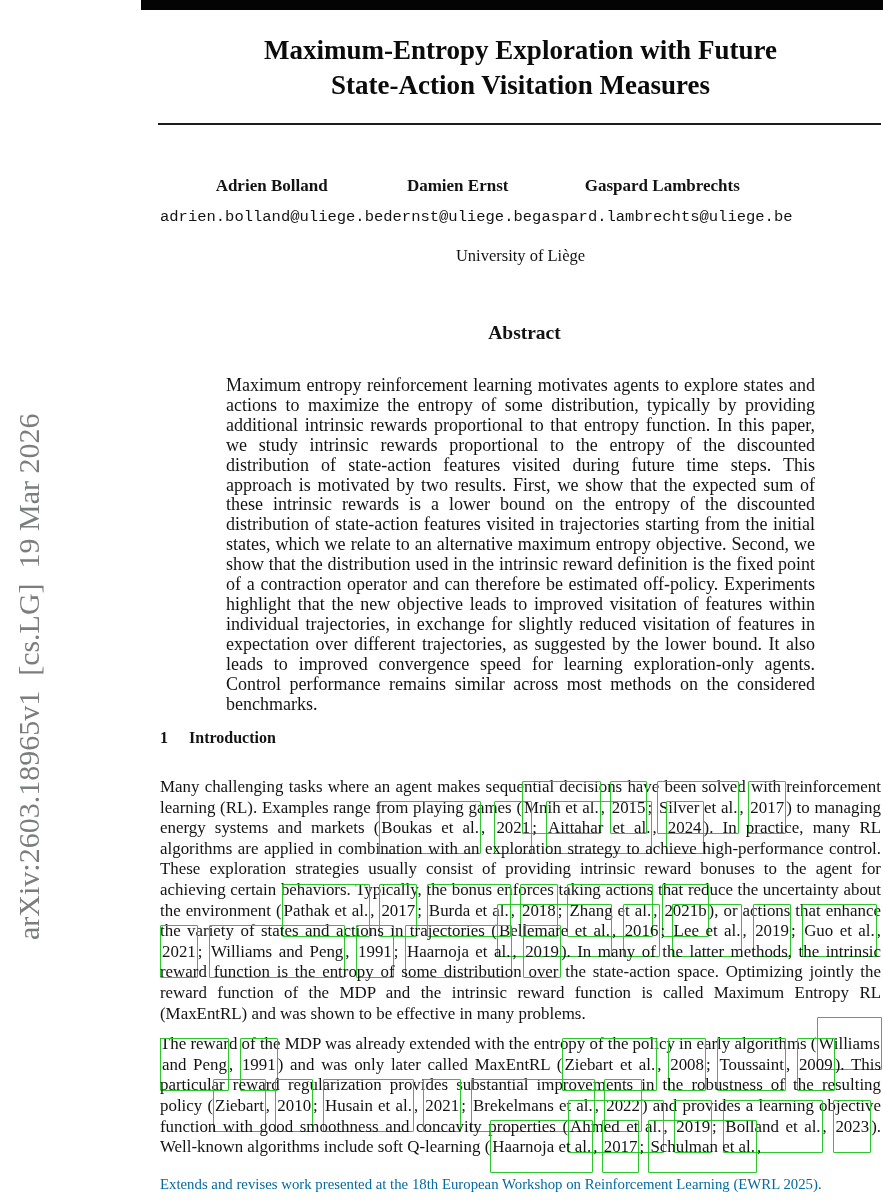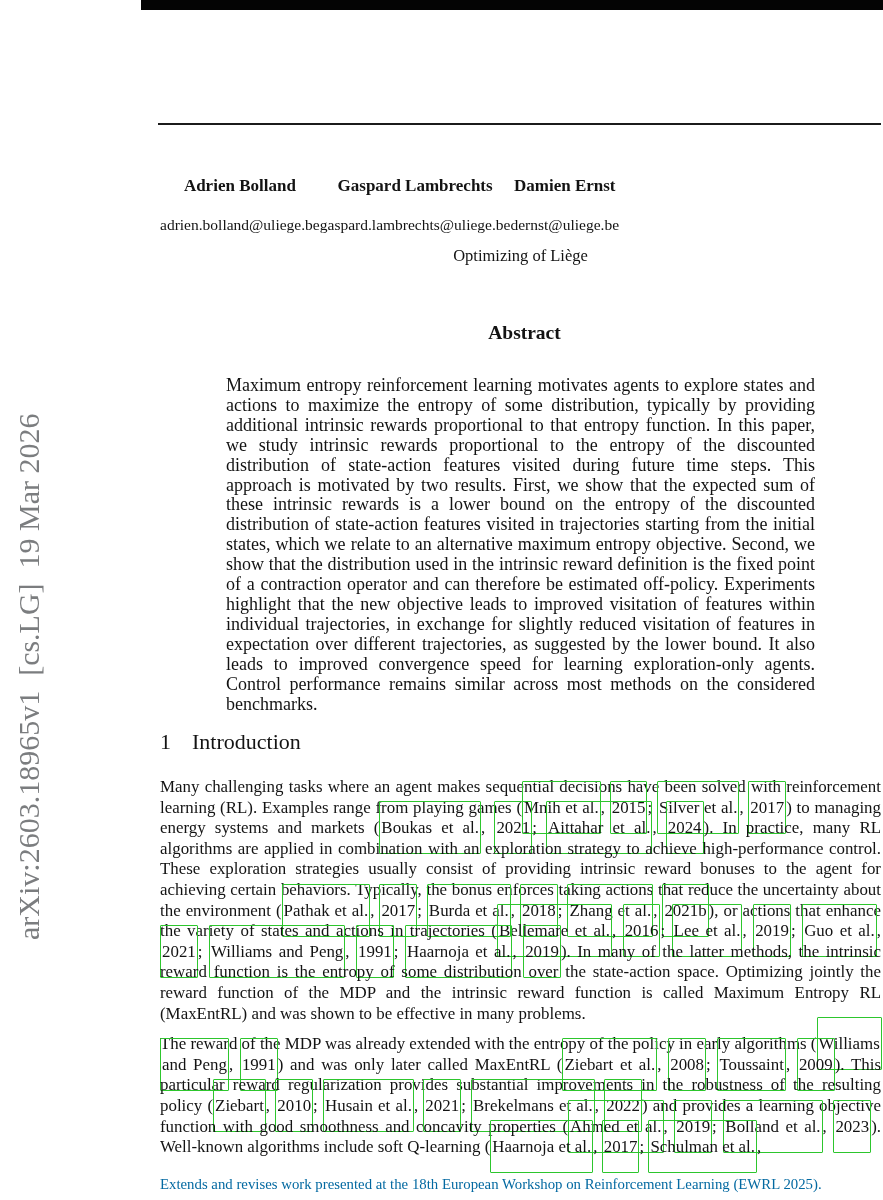--- a/index.html
+++ b/index.html
@@ -60,23 +60,23 @@
   .authors {
     position: absolute;
     top: 176px; left: 0;
     width: 100%;
     display: flex;
     justify-content: flex-start;
   }
   .author { text-align: center; }
   .author-name { font-weight: bold; font-size: 17px; }
   .author-email {
-    font-family: Liberation Serif, serif;
+    font-family: Liberation Mono, monospace;
     font-size: 15.5px;
-    margin-top: 20px;
+    margin-top: 12px;
     white-space: nowrap;
   }
   .affiliation {
     position: absolute;
     top: 246px; left: 0;
     width: 100%;
     text-align: center;
     font-size: 16.5px;
   }
   .abstract-heading {
@@ -93,22 +93,22 @@
     top: 376px; left: 66px;
     width: 589px;
     text-align: justify;
     font-size: 18px;
     line-height: 19.9px;
   }
   .section-heading {
     position: absolute;
     top: 729px; left: 0;
     margin: 0;
-    font-size: 22px;
-    font-weight: normal;
+    font-size: 16px;
+    font-weight: bold;
   }
   .section-heading .sec-num { display: inline-block; margin-right: 21px; }
   .body-text {
     position: absolute;
     top: 777px; left: 0;
     width: 721px;
   }
   .body-text p {
     margin: 0 0 10px 0;
     text-align: justify;
@@ -137,39 +137,43 @@
 <div class="page">
 
   <div class="top-bar"></div>
 
   <div class="watermark">
     <span>arXiv:2603.18965v1  [cs.LG]  19 Mar 2026</span>
   </div>
 
   <main class="content">
 
+    <h1 class="title">
+      <span>Maximum-Entropy Exploration with Future</span><br>
+      <span>State-Action Visitation Measures</span>
+    </h1>
 
     <hr class="title-rule">
 
     <div class="authors">
       <div class="author">
         <div class="author-name">Adrien Bolland</div>
         <div class="author-email">adrien.bolland@uliege.be</div>
       </div>
       <div class="author">
+        <div class="author-name">Damien Ernst</div>
+        <div class="author-email">dernst@uliege.be</div>
+      </div>
+      <div class="author">
         <div class="author-name">Gaspard Lambrechts</div>
         <div class="author-email">gaspard.lambrechts@uliege.be</div>
       </div>
-      <div class="author">
-        <div class="author-name">Damien Ernst</div>
-        <div class="author-email">dernst@uliege.be</div>
-      </div>
     </div>
 
-    <div class="affiliation">Optimizing of Liège</div>
+    <div class="affiliation">University of Liège</div>
 
     <h2 class="abstract-heading">Abstract</h2>
 
     <div class="abstract-text">Maximum entropy reinforcement learning motivates agents to explore states and actions to maximize the entropy of some distribution, typically by providing additional intrinsic rewards proportional to that entropy function. In this paper, we study intrinsic rewards proportional to the entropy of the discounted distribution of state-action features visited during future time steps. This approach is motivated by two results. First, we show that the expected sum of these intrinsic rewards is a lower bound on the entropy of the discounted distribution of state-action features visited in trajectories starting from the initial states, which we relate to an alternative maximum entropy objective. Second, we show that the distribution used in the intrinsic reward definition is the fixed point of a contraction operator and can therefore be estimated off-policy. Experiments highlight that the new objective leads to improved visitation of features within individual trajectories, in exchange for slightly reduced visitation of features in expectation over different trajectories, as suggested by the lower bound. It also leads to improved convergence speed for learning exploration-only agents. Control performance remains similar across most methods on the considered benchmarks.</div>
 
     <h2 class="section-heading">
       <span class="sec-num">1</span><span>Introduction</span>
     </h2>
 
     <div class="body-text">

